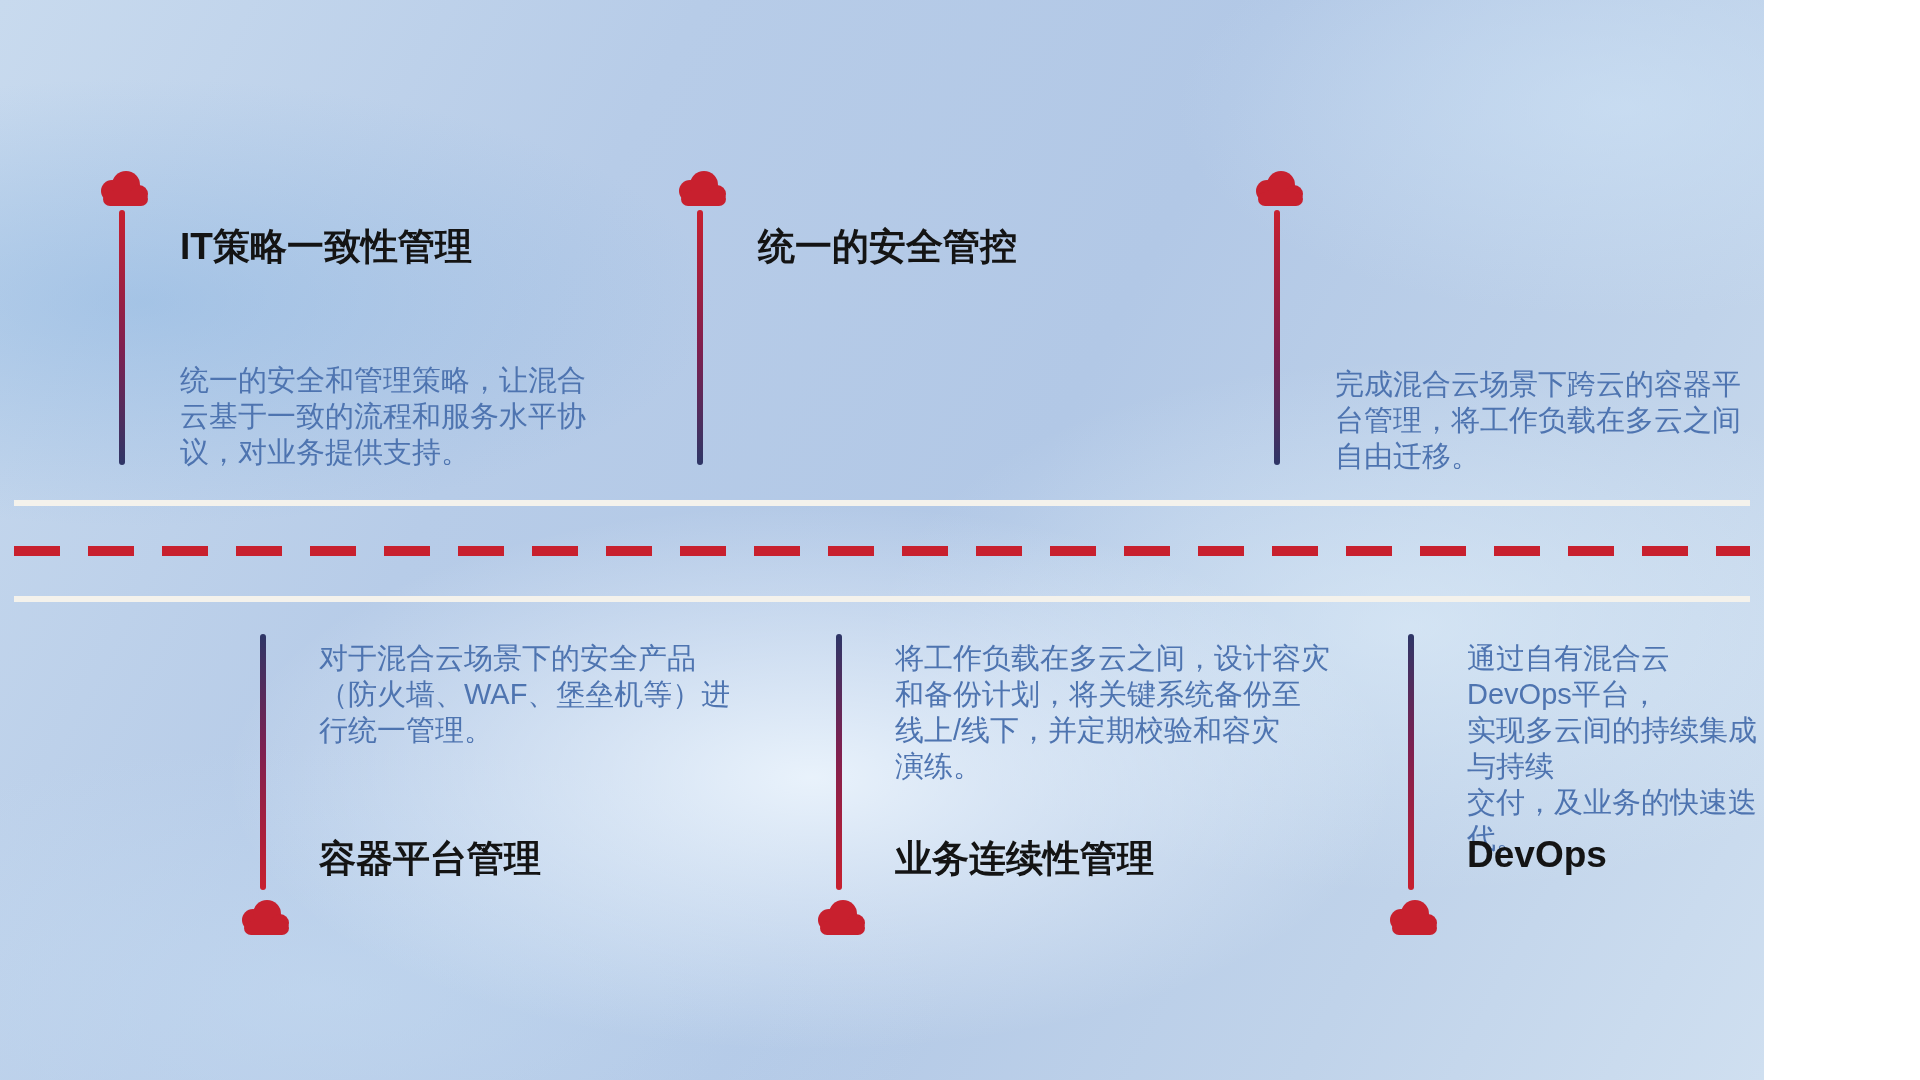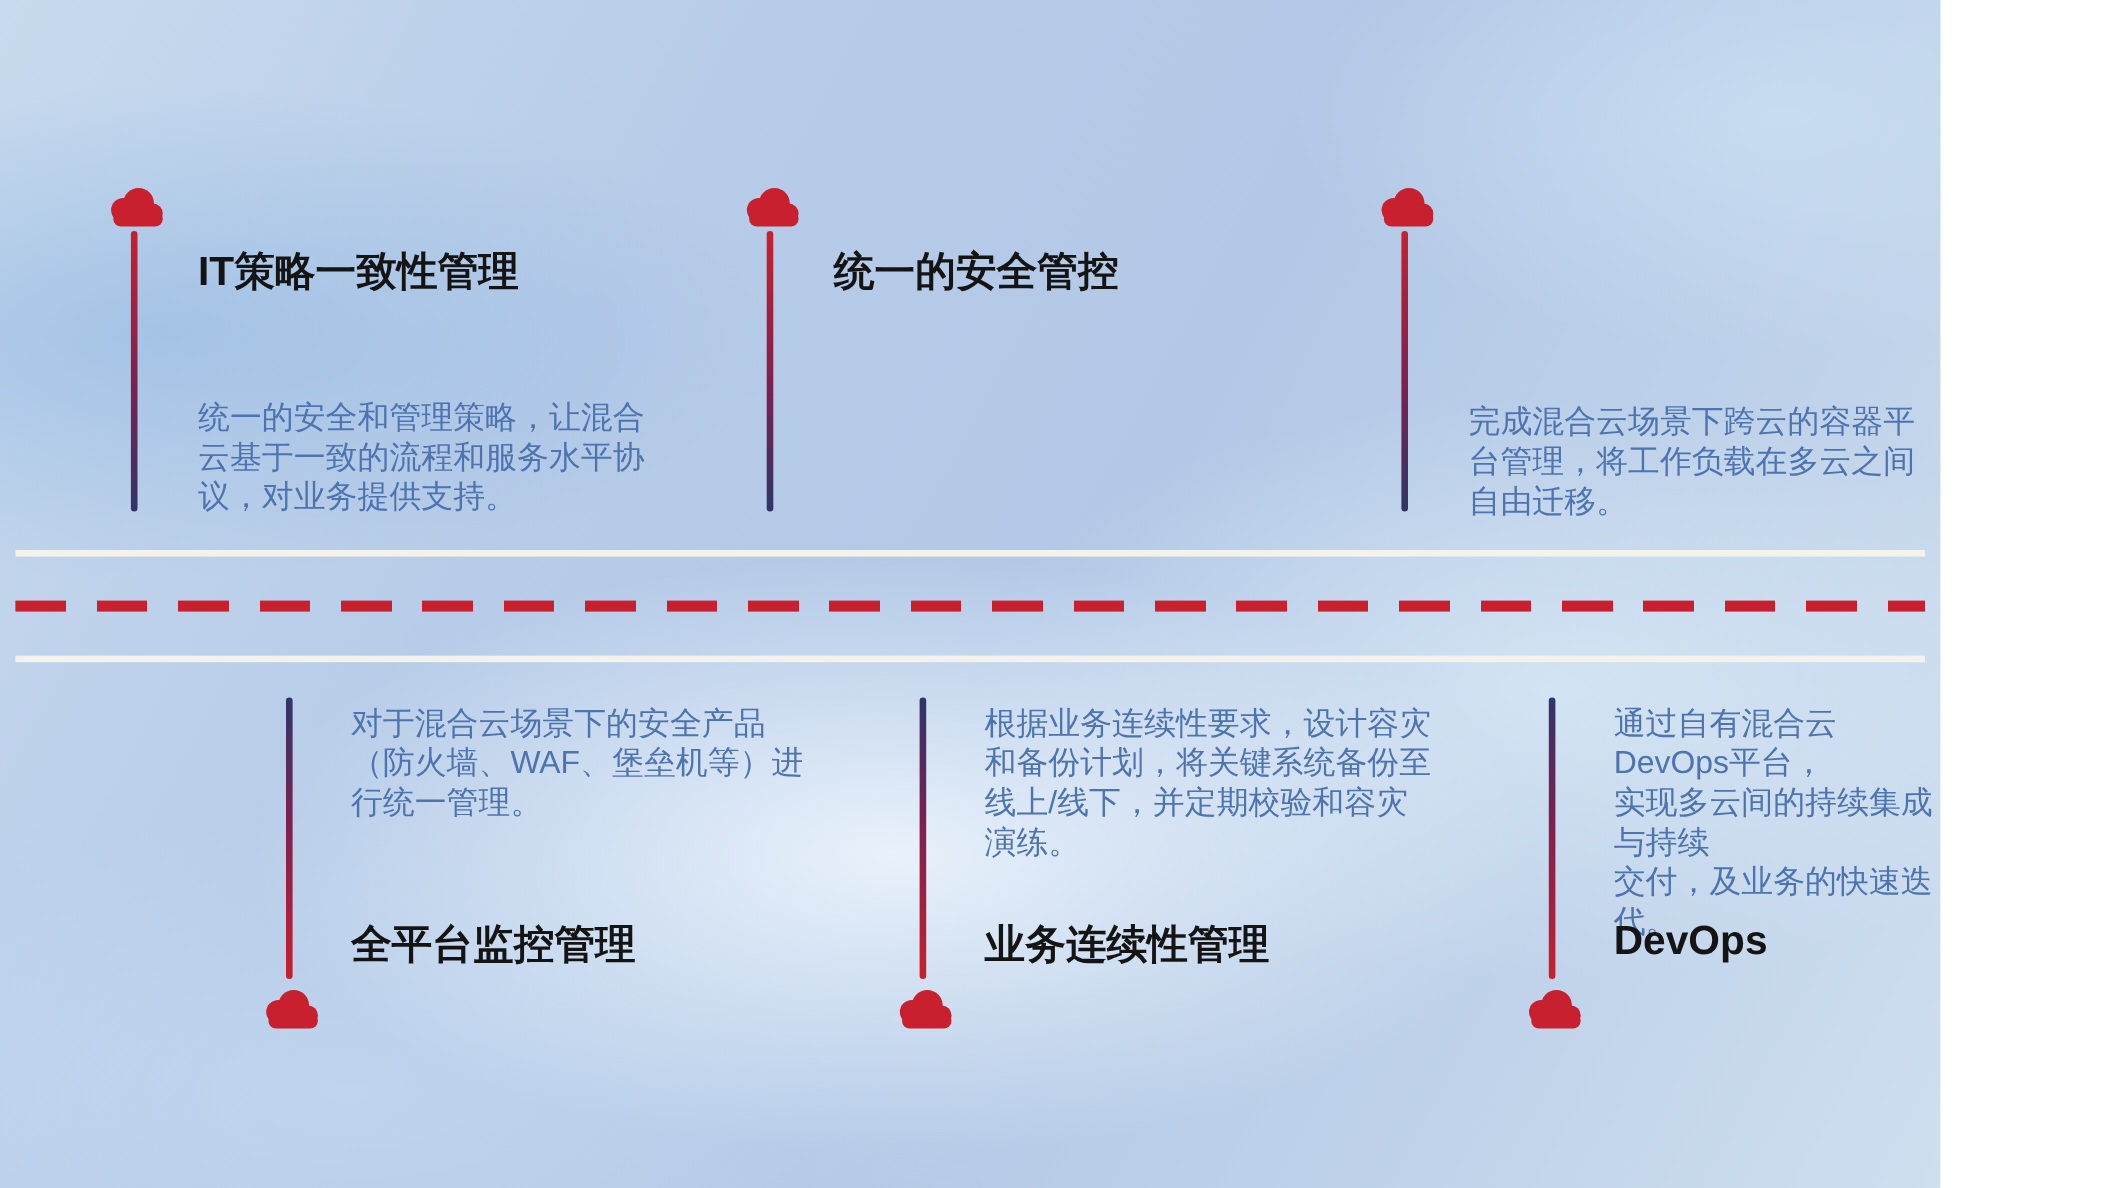--- a/index.html
+++ b/index.html
@@ -128,34 +128,34 @@
         <circle cx="20" cy="27" r="11"></circle>
         <circle cx="34" cy="21" r="14"></circle>
         <circle cx="47" cy="30" r="9"></circle>
         <rect x="11" y="28" width="45" height="14" rx="7"></rect>
       </g>
     </svg>
   </div>
   <div class="desc" style="left:319px; top:640px;">对于混合云场景下的安全产品
 （防火墙、WAF、堡垒机等）进
 行统一管理。</div>
-  <div class="title" style="left:319px; top:834px;">全平台监控管理</div>
+  <div class="title" style="left:319px; top:834px;">容器平台管理</div>
 
   <div class="vline up" style="left:836px; top:634px; height:256px;"></div>
   <div class="cloud" style="left:809px; top:893px;">
     <svg width="60" height="46" viewBox="0 0 60 46">
       <g fill="#c8202e">
         <circle cx="20" cy="27" r="11"></circle>
         <circle cx="34" cy="21" r="14"></circle>
         <circle cx="47" cy="30" r="9"></circle>
         <rect x="11" y="28" width="45" height="14" rx="7"></rect>
       </g>
     </svg>
   </div>
-  <div class="desc" style="left:895px; top:640px;">根据业务连续性要求，设计容灾
+  <div class="desc" style="left:895px; top:640px;">将工作负载在多云之间，设计容灾
 和备份计划，将关键系统备份至
 线上/线下，并定期校验和容灾
 演练。</div>
   <div class="title" style="left:895px; top:834px;">业务连续性管理</div>
 
   <div class="vline up" style="left:1408px; top:634px; height:256px;"></div>
   <div class="cloud" style="left:1381px; top:893px;">
     <svg width="60" height="46" viewBox="0 0 60 46">
       <g fill="#c8202e">
         <circle cx="20" cy="27" r="11"></circle>

